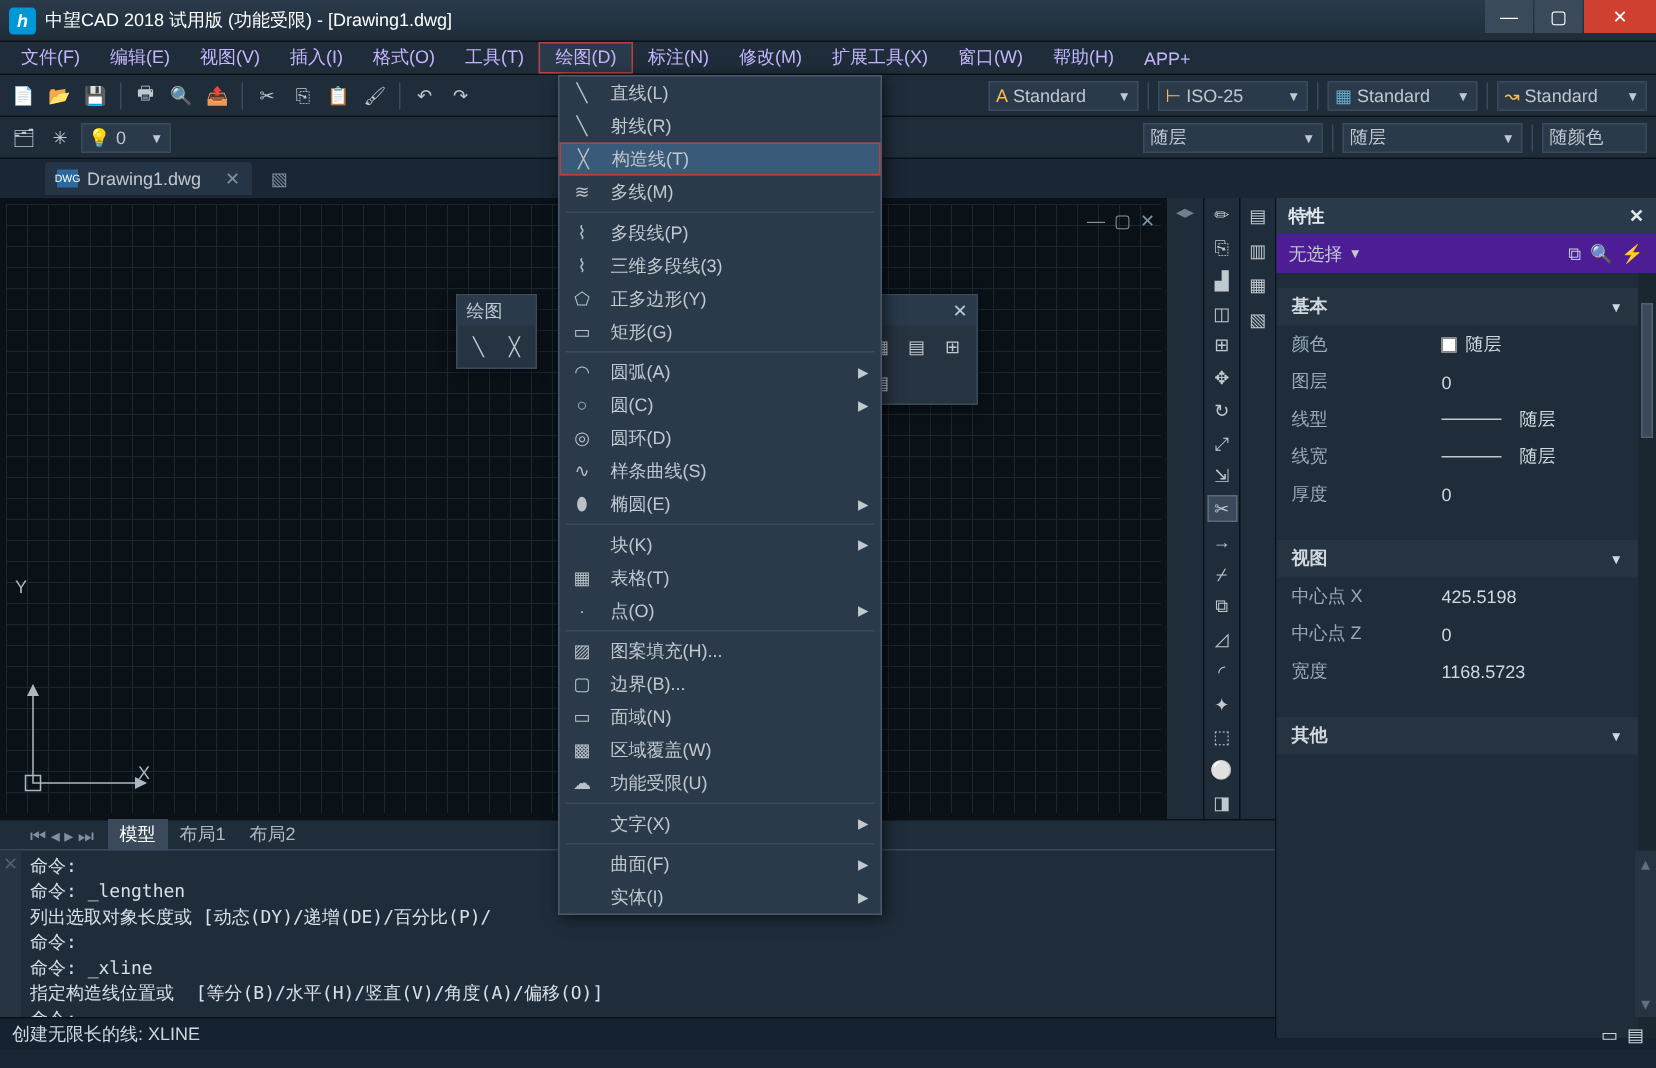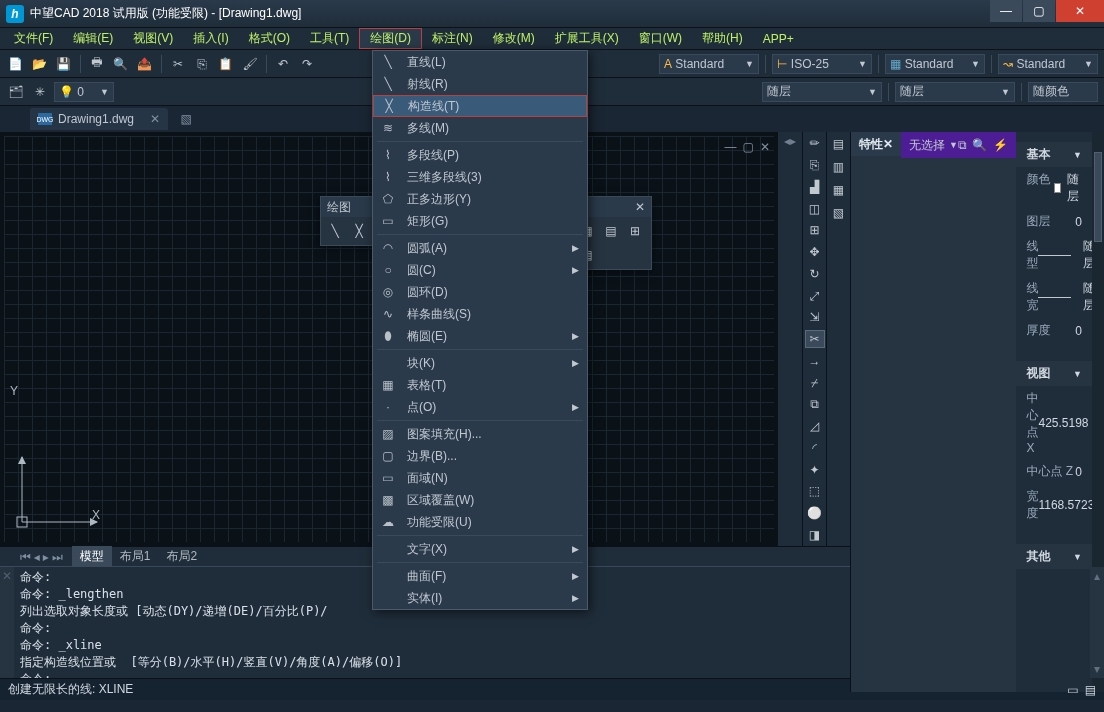--- a/index.html
+++ b/index.html
@@ -9,21 +9,21 @@
 .titlebar { height: 28px; background: linear-gradient(#2a3a4a, #1f2d3a); display: flex; align-items: center; padding: 0 0 0 6px; border-bottom: 1px solid #0a1218; }
 .titlebar .app-icon { width: 18px; height: 18px; background: #0097d6; border-radius: 3px; display: flex; align-items: center; justify-content: center; color: #fff; font-style: italic; font-weight: bold; margin-right: 6px; }
 .titlebar .title { flex: 1; color: #fff; }
 .win-btns { display: flex; height: 100%; }
 .win-btn { width: 32px; height: 22px; display: flex; align-items: center; justify-content: center; background: #4a5a6a; margin-left: 1px; color: #fff; }
 .win-btn.close { background: #d04030; width: 48px; }
 .win-btn.min, .win-btn.max { background: #3a4a5a; }
 
 
 .menubar { height: 22px; background: #1f2d3a; display: flex; align-items: stretch; padding: 0 4px; border-bottom: 1px solid #0a1218; }
-.menubar .menu-item { padding: 0 10px; display: flex; align-items: center; color: #bef264; cursor: default; }
+.menubar .menu-item { padding: 0 10px; display: flex; align-items: center; color: #c4b5fd; cursor: default; }
 .menubar .menu-item.active { background: #2a3a4a; }
 .menubar .menu-item.highlight { border: 1px solid #b94040; }
 
 
 .toolbar-row { height: 28px; background: #1f2d3a; display: flex; align-items: center; padding: 0 6px; gap: 4px; border-bottom: 1px solid #0a1218; }
 .tb-icon { width: 20px; height: 20px; display: flex; align-items: center; justify-content: center; border: 1px solid transparent; cursor: default; }
 .tb-sep { width: 1px; height: 18px; background: #3a4a5a; margin: 0 2px; }
 .tb-combo { height: 20px; background: #2a3a4a; border: 1px solid #3a4a5a; display: flex; align-items: center; padding: 0 4px; min-width: 60px; }
 .tb-combo .arrow { margin-left: auto; font-size: 9px; }
 
@@ -38,38 +38,38 @@
 .main { display: flex; height: 414px; }
 .canvas-wrap { flex: 1; position: relative; background: #0a1218; }
 .canvas { position: absolute; inset: 4px; background-image: linear-gradient(#1a2630 1px, transparent 1px), linear-gradient(90deg, #1a2630 1px, transparent 1px); background-size: 14px 14px; }
 .ucs { position: absolute; left: 12px; bottom: 14px; color: #aeb8c2; font-family: monospace; }
 .ucs svg { display:block }
 .mini-doc-ctrl { position: absolute; right: 8px; top: 8px; display: flex; gap: 6px; color: #8090a0; }
 .float-toolbar { position: absolute; background: #263340; border: 1px solid #3a4a5a; box-shadow: 0 2px 8px rgba(0,0,0,.5); }
 .float-toolbar .hdr { height: 20px; display: flex; align-items: center; padding: 0 6px; background: #2a3a4a; }
 .float-toolbar .hdr .x { margin-left: auto; }
 .float-toolbar .body { display: flex; padding: 4px; gap: 4px; }
-.ft-draw { left: 320px; top: 64px; }
+.ft-draw { left: 304px; top: 64px; }
 .ft-modify { left: 500px; top: 64px; width:152px }
 .ft-modify .body { flex-wrap: wrap; width: 148px; }
 
 
 .dropdown { position: absolute; left: 372px; top: 50px; width: 216px; background: #2a3a4a; border: 1px solid #4a5a6a; box-shadow: 2px 2px 10px rgba(0,0,0,.6); z-index: 100; max-height: 592px; }
 .dd-item { height: 22px; display: flex; align-items: center; padding: 0 8px 0 6px; gap: 10px; cursor: default; }
 .dd-item.highlight { background: #3a5a7a; border: 1px solid #b94040; height: 22px; }
 .dd-item .icon { width: 18px; display: flex; justify-content: center; color: #b8c0c8; }
 .dd-item .arrow { margin-left: auto; font-size: 9px; }
 .dd-sep { height: 1px; background: #3a4a5a; margin: 2px 4px; }
 .nav-arrows { width: 24px; background: #1f2d3a; display:flex; align-items:flex-start; justify-content:center; padding-top:2px; color:#708090 }
 .tool-col { width: 24px; background: #1f2d3a; border-left: 1px solid #0a1218; display: flex; flex-direction: column; align-items: center; padding: 2px 0; gap: 3px; }
 .tool-col .cell { width: 20px; height: 20px; display: flex; align-items: center; justify-content: center; cursor: default; }
 .tool-col .cell.sel { background: #3a4a5a; border: 1px solid #5a6a7a; }
 
 
-.prop-panel { width: 254px; background: #263340; border-left: 1px solid #0a1218; display: flex; flex-direction: row; height: 560px; }
+.prop-panel { width: 254px; background: #263340; border-left: 1px solid #0a1218; display: flex; flex-direction: column; height: 560px; }
 .prop-hdr { height: 24px; background: #2a3a4a; display: flex; align-items: center; padding: 0 8px; font-weight: bold; color: #e0e8f0; }
 .prop-hdr .x { margin-left: auto; }
 .prop-sel { height: 26px; background: #4c1d95; display: flex; align-items: center; padding: 0 8px; }
 .prop-sel .icons { margin-left: auto; display: flex; gap: 6px; }
 .prop-body { flex: 1; overflow-y: auto; background: #1f2d3a; }
 .prop-section { padding: 4px 10px; background: #263340; display: flex; align-items: center; font-weight: bold; color: #d0d8e0; }
 .prop-section .arrow { margin-left: auto; font-size: 9px; }
 .prop-row { display: flex; padding: 4px 10px; }
 .prop-row .k { width: 100px; color: #9aaabb; }
 .prop-row .v { flex: 1; color: #d0d8e0; display:flex; align-items:center; gap:6px }

